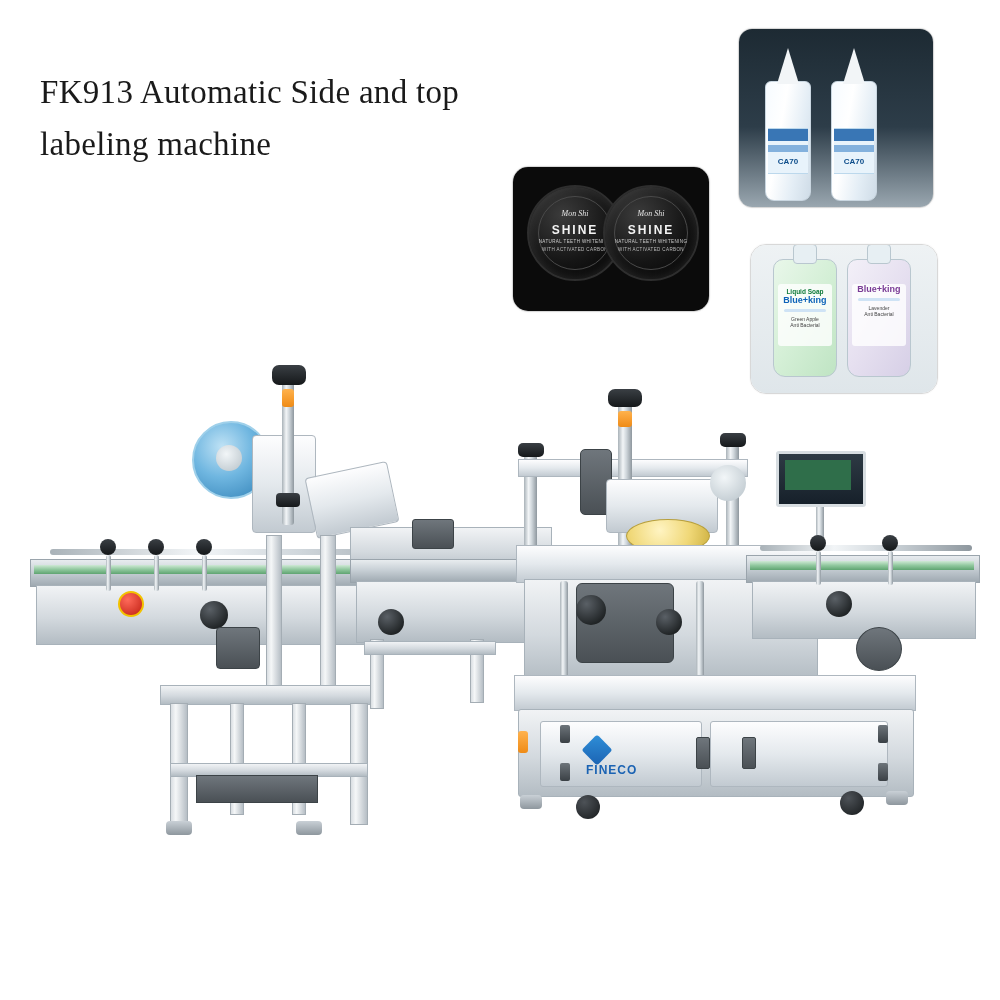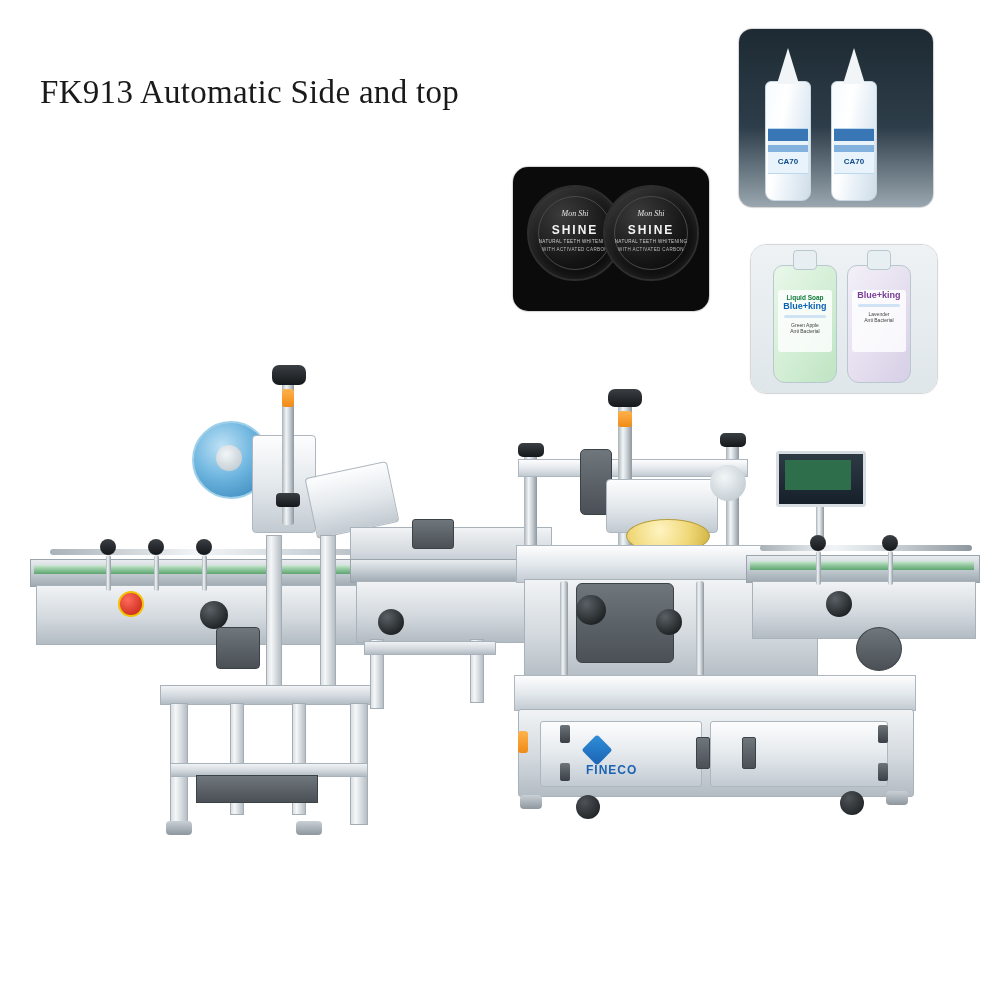--- a/index.html
+++ b/index.html
@@ -61,21 +61,21 @@
   .jar .sub{position:absolute;left:0;right:0;top:52px;text-align:center;color:#cfcfcf;
     font-family:"Liberation Sans",sans-serif;font-size:4.5px;letter-spacing:.4px;}
   .jar .sub2{position:absolute;left:0;right:0;top:60px;text-align:center;color:#bdbdbd;
     font-family:"Liberation Sans",sans-serif;font-size:4.5px;letter-spacing:.4px;}
   .jar .mark{position:absolute;left:0;right:0;top:22px;text-align:center;color:#e6e6e6;font-family:"Liberation Serif",serif;font-size:8px;font-style:italic;}
   .jar-1{left:14px;}
   .jar-2{left:90px;}
 
   
   .insetC-bg{position:absolute;inset:0;background:linear-gradient(180deg,#eef2f4 0%,#dfe6ea 100%);}
-  .soap{position:absolute;bottom:10px;width:62px;height:116px;border-radius:10px 10px 12px 12px;
+  .soap{position:absolute;bottom:16px;width:62px;height:116px;border-radius:10px 10px 12px 12px;
     border:1px solid #b9c7cf;}
   .soap .neck{position:absolute;left:50%;transform:translateX(-50%);top:-16px;width:22px;height:18px;border-radius:4px;background:#e7eff3;border:1px solid #b9c7cf;}
   .soap-1{left:22px;background:linear-gradient(120deg,#e9f7ea 0%,#d4efd6 50%,#bfe4c3 100%);}
   .soap-2{left:96px;background:linear-gradient(120deg,#f3f0f8 0%,#e6e0f0 50%,#d6cfe6 100%);}
   .soap .label{position:absolute;left:4px;right:4px;top:24px;height:62px;background:#ffffffcc;border-radius:3px;}
   .soap .l-title{font-family:"Liberation Sans",sans-serif;font-size:6.5px;color:#0f7a3a;text-align:center;margin-top:4px;font-weight:bold;}
   .soap .l-brand{font-family:"Liberation Sans",sans-serif;font-size:9px;color:#0d63b8;text-align:center;font-weight:bold;}
   .soap-2 .l-brand{color:#7a3c96;}
   .soap .l-line{height:3px;margin:4px 6px;background:#cfe3f5;border-radius:2px;}
   .soap .l-sub{font-family:"Liberation Sans",sans-serif;font-size:5px;color:#444;text-align:center;}
@@ -104,20 +104,21 @@
   .logo{position:absolute;font-family:"Liberation Sans",sans-serif;color:#1b63b3;font-weight:bold;}
   .hinge{position:absolute;background:linear-gradient(180deg,#6d747a,#3a4045);border-radius:2px;}
 </style>
 </head>
 <body>
 
 <div class="stage">
 
   <div class="title">
     <div>FK913 Automatic  Side and top</div>
+    <div>labeling machine</div>
   </div>
 
   <div class="inset inset-a">
     <div class="insetA-bg"></div>
     <div class="bottle bottle-1">
       <div class="cap"></div>
       <div class="lbl">
         <div class="b1"></div>
           <div class="b2"></div>
       </div>

